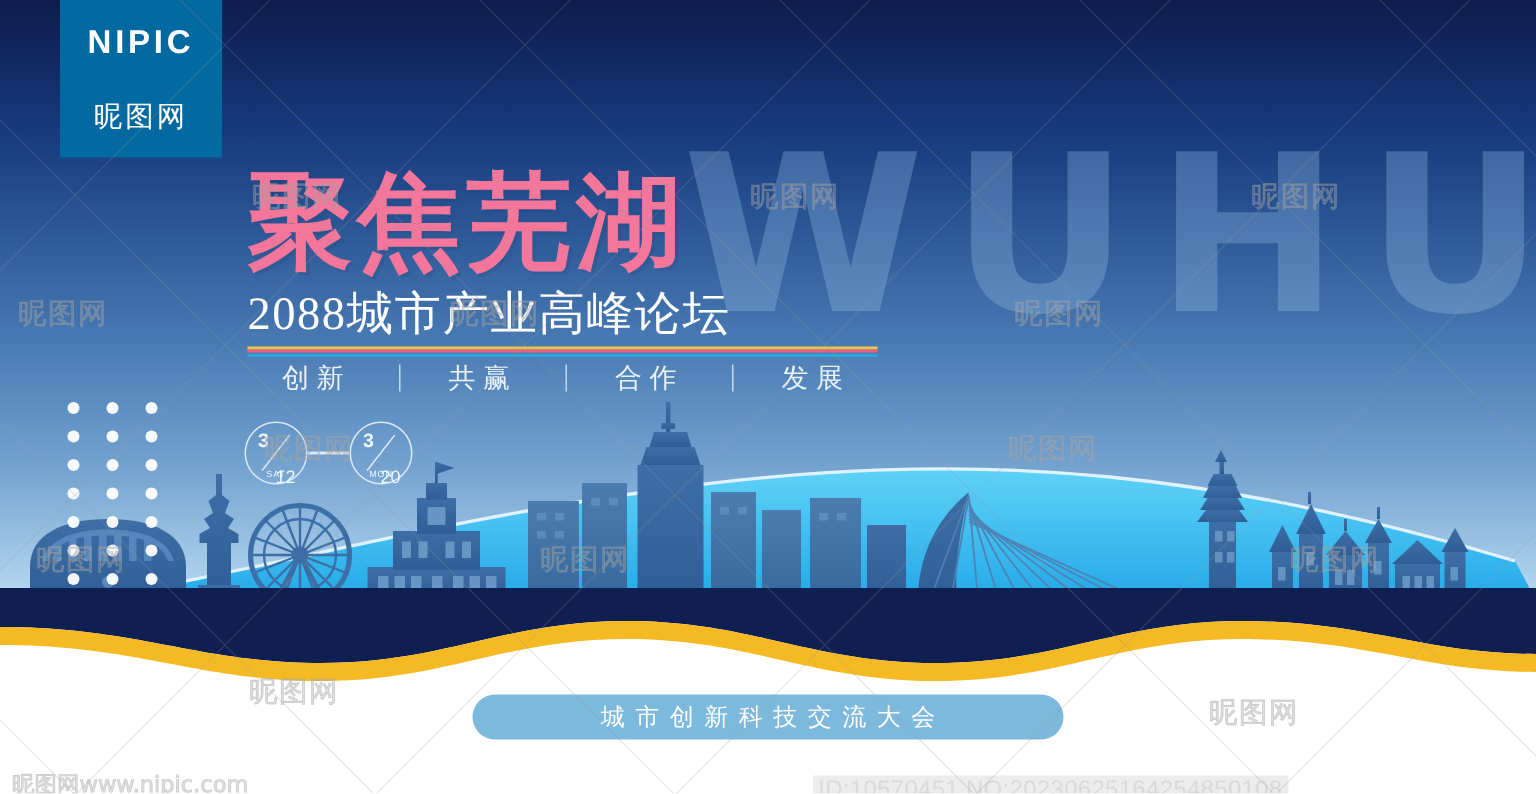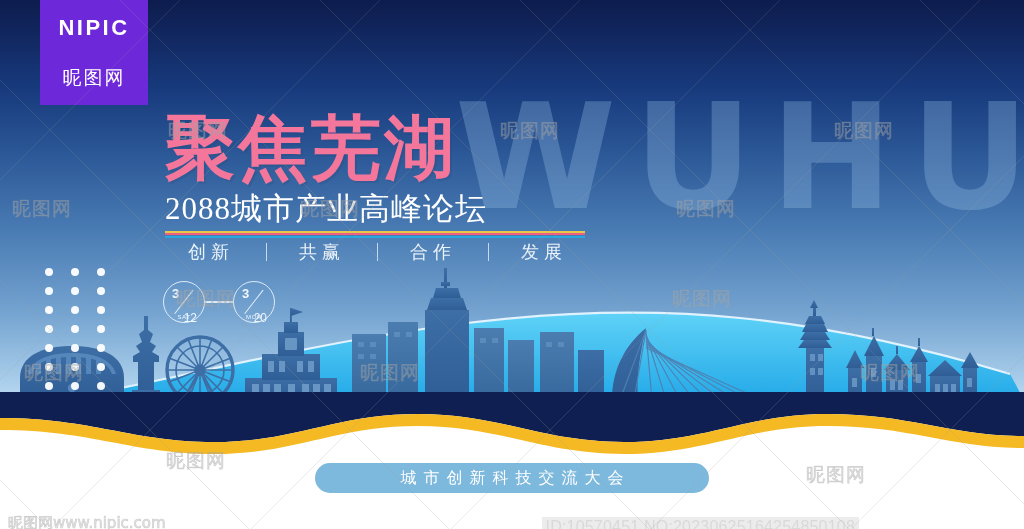--- a/index.html
+++ b/index.html
@@ -25,21 +25,21 @@
     position:absolute; left:455px; top:84px;
     font-family:"DejaVu Sans",sans-serif;
     font-size:146px; font-weight:700; letter-spacing:18px;
     color:rgba(160,200,235,0.30);
     line-height:1; white-space:nowrap; user-select:none;
   }
 
   
   .logo-box {
     position:absolute; left:40px; top:0; width:108px; height:105px;
-    background:#6d28d9; z-index:8;
+    background:#0369a1; z-index:8;
     display:flex; flex-direction:column; align-items:center; justify-content:center;
     gap:24px;
   }
   .logo-en { color:#fff; font-size:22px; font-weight:700; letter-spacing:2.5px; }
   .logo-cn { color:#fff; font-size:19px; letter-spacing:2px; font-family:"DejaVu Sans",sans-serif; }
 
   
   .headline { position:absolute; left:165px; top:112px; z-index:7; }
   .title-main {
     font-family:"DejaVu Sans",sans-serif;

